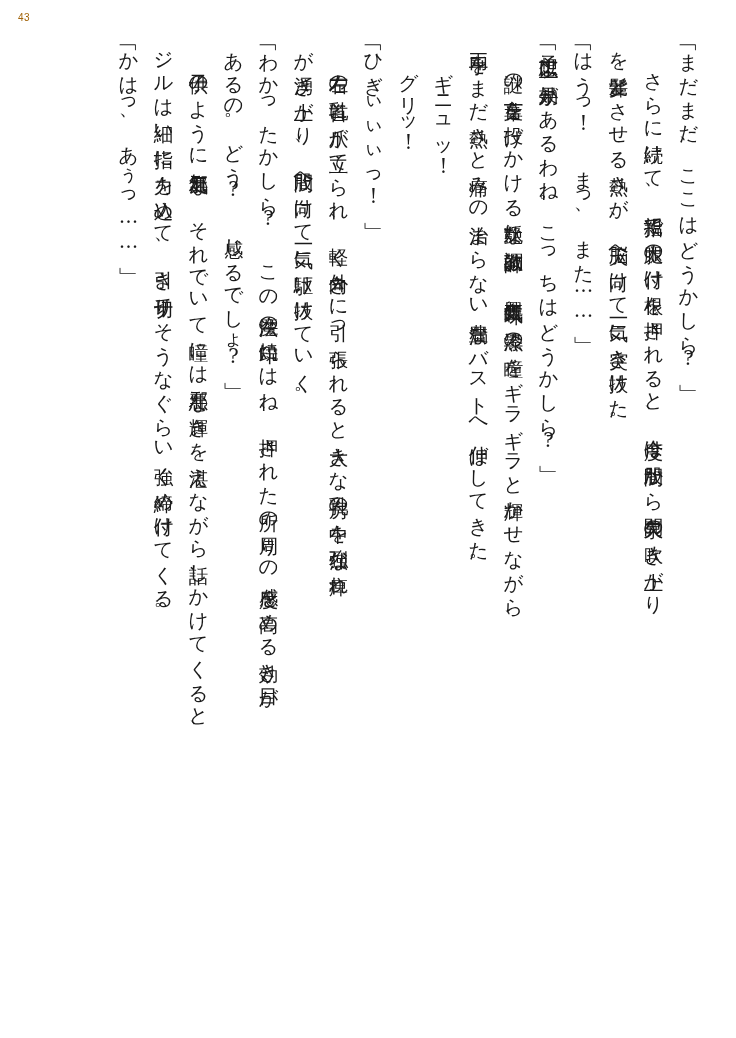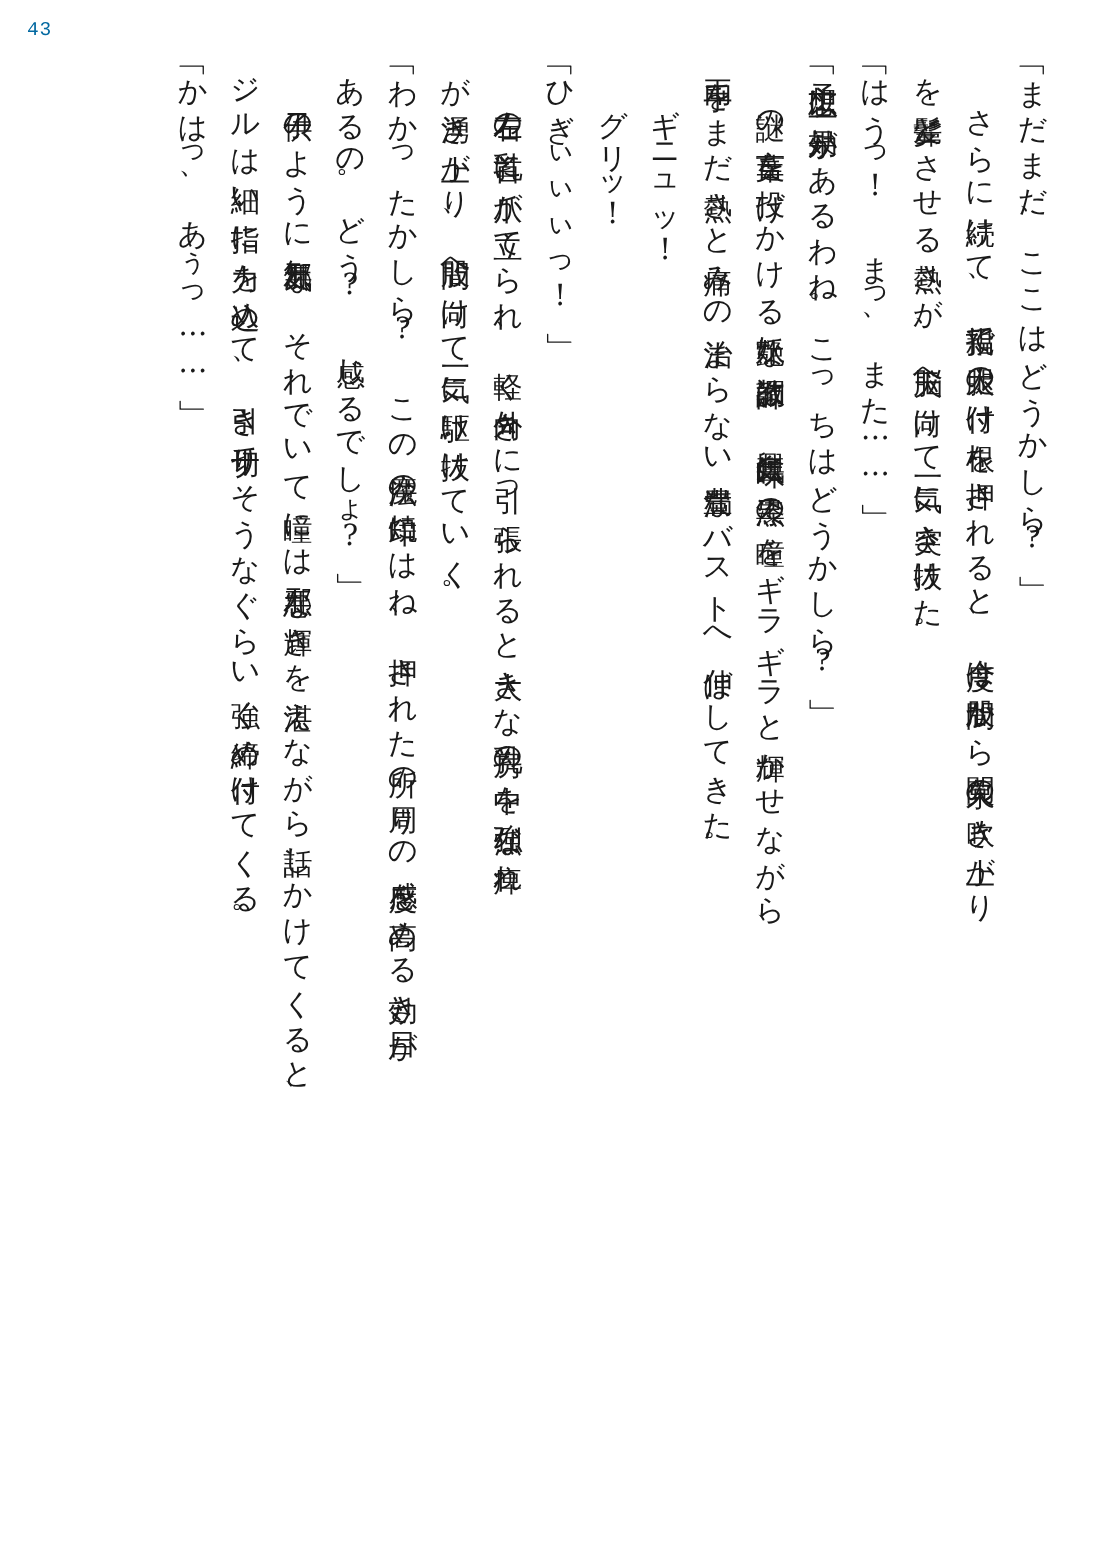--- a/index.html
+++ b/index.html
@@ -15,23 +15,23 @@
     width: 736px;
     height: 1038px;
     background: #ffffff;
     overflow: hidden;
     box-sizing: border-box;
   }
   .page-number {
     position: absolute;
     top: 12px;
     left: 18px;
-    font-size: 13px;
-    color: #0369a1;
-    font-family: Liberation Mono, monospace;
+    font-size: 10px;
+    color: #a16207;
+    font-family: Liberation Sans, sans-serif;
     letter-spacing: 0.5px;
   }
   .text-body {
     position: absolute;
     top: 38px;
     right: 30px;
     bottom: 20px;
     left: 46px;
     display: flex;
     flex-direction: row-reverse;

